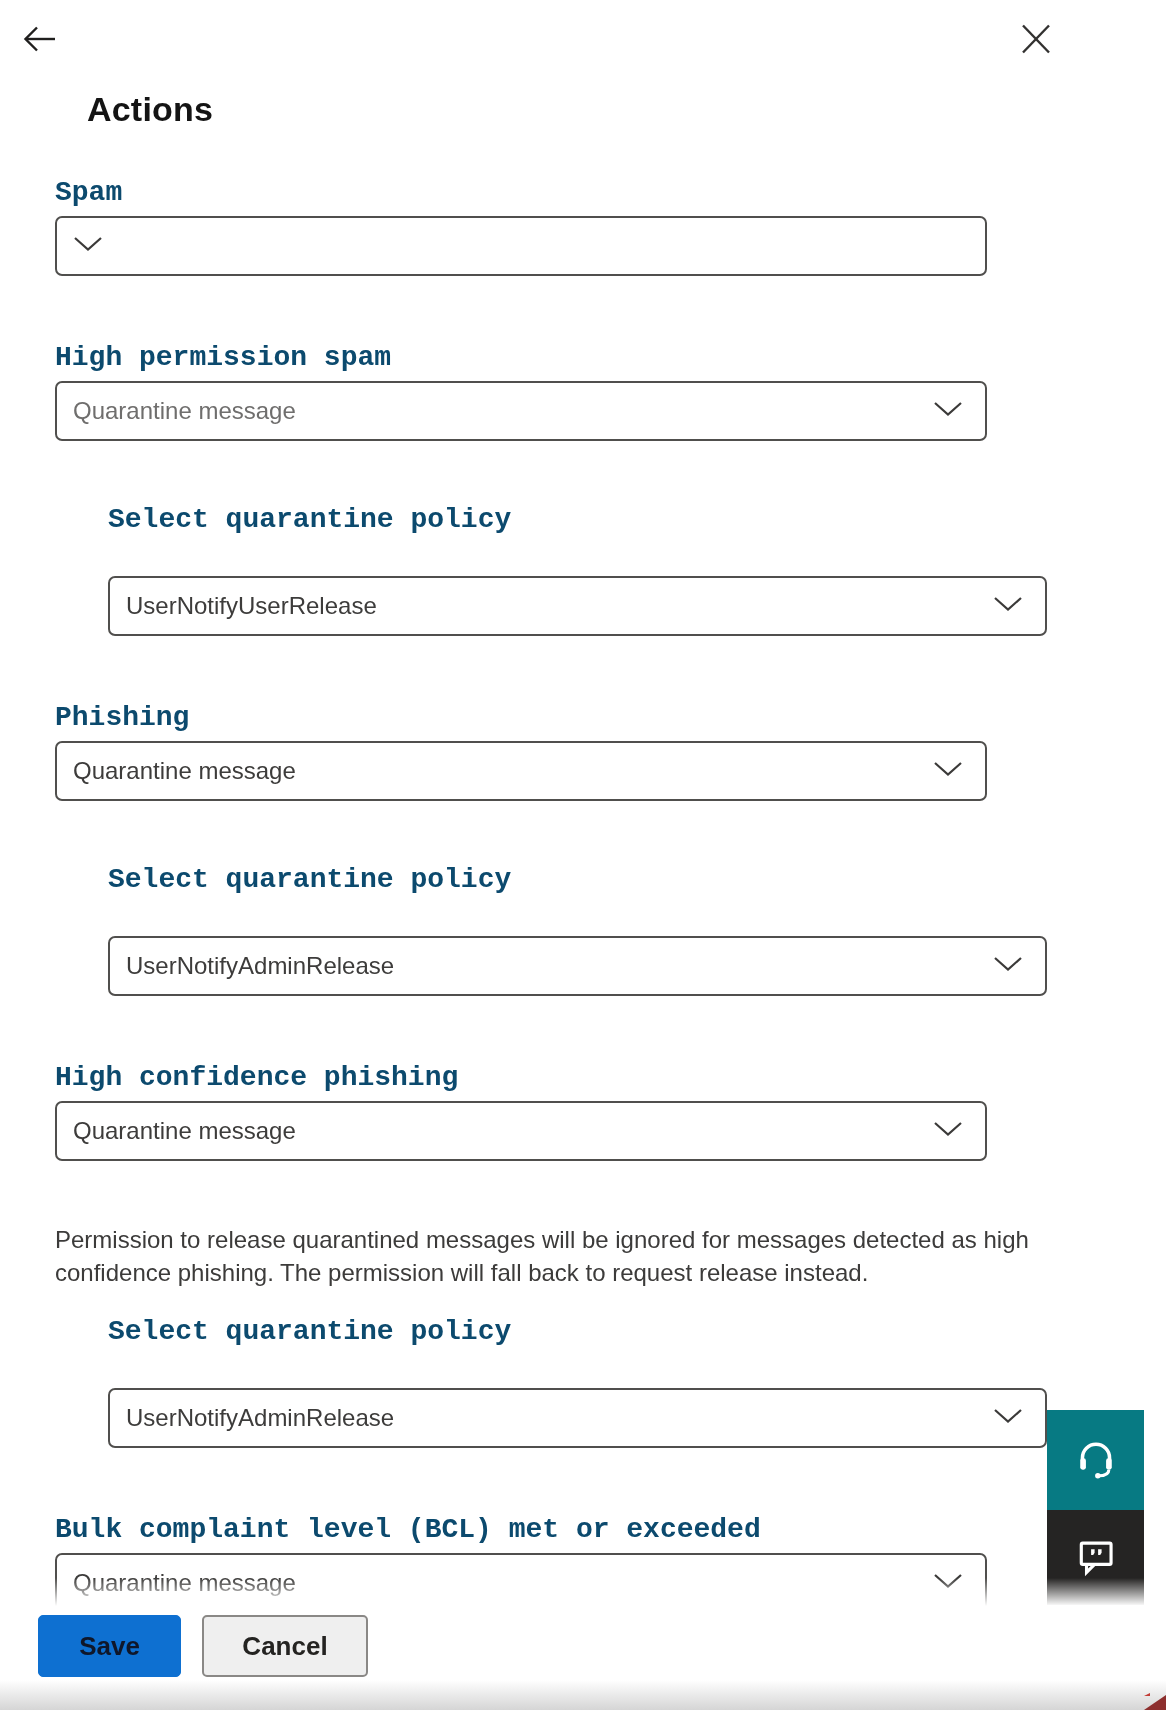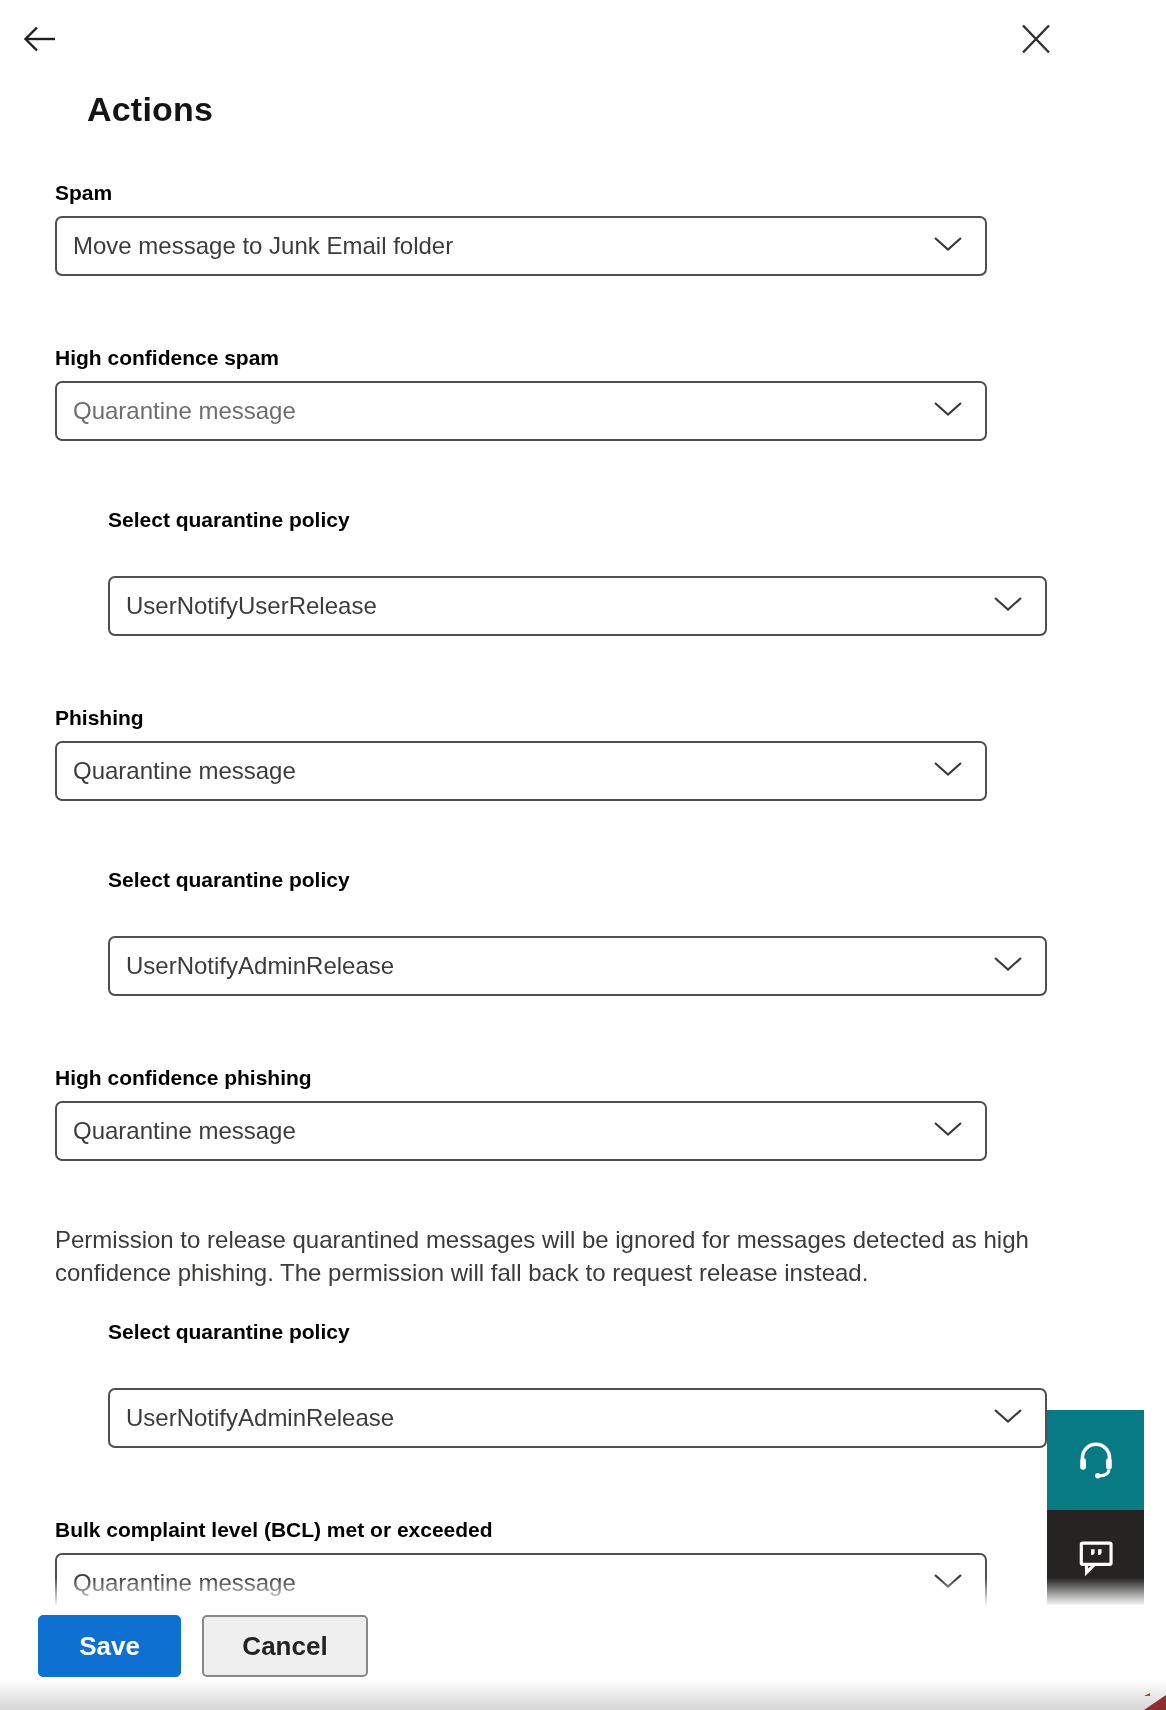--- a/index.html
+++ b/index.html
@@ -17,22 +17,22 @@
   .icon-btn { position: absolute; background: none; border: none; cursor: pointer; padding: 0; }
   .back-btn  { left: 22px; top: 22px; width: 36px; height: 34px; }
   .close-btn { left: 1018px; top: 22px; width: 36px; height: 34px; }
   .icon-btn svg { display: block; }
 
   
   .content { padding: 88px 55px 0 55px; }
   .page-title { font-size: 34px; line-height: 42px; font-weight: 700; color: #141414; letter-spacing: 0.2px; margin-left: 32px; }
 
   .field-label {
-    font-size: 21px; line-height: 33px; font-weight: 600;
-    color: #000000; margin-bottom: 7px;
+    font-size: 28px; line-height: 33px; font-weight: 600;
+    color: #0c4a6e; margin-bottom: 7px; font-family: Liberation Mono, monospace;
   }
   .mt-main  { margin-top: 65px; }
   .mt-first { margin-top: 46px; }
   .mt-sub   { margin-top: 62px; }
   .mt-note  { margin-top: 26px; }
 
   .dd {
     height: 60px; width: 932px;
     border: 2px solid #504f4d; border-radius: 7px;
     background: #ffffff;
@@ -60,21 +60,21 @@
     background: linear-gradient(180deg, rgba(255,255,255,0) 0px, #ffffff 28px, #ffffff 102px, #d5d5d5 132px);
   }
   .btn {
     position: absolute; top: 37px; height: 62px;
     font-family: "Liberation Sans", sans-serif;
     font-size: 26px; font-weight: 600;
     border-radius: 5px; cursor: pointer;
   }
   .btn-save {
     left: 38px; width: 143px;
-    background: #0e70d1; color: #ffffff; border: 1px solid #0e70d1;
+    background: #0e70d1; color: #0f172a; border: 1px solid #0e70d1;
   }
   .btn-cancel {
     left: 202px; width: 166px;
     background: #efefef; color: #242321; border: 2px solid #8a8886;
   }
 
   
   .float-btn {
     position: absolute; left: 1047px; width: 97px; border: none; cursor: pointer;
     display: flex; align-items: center; justify-content: center; padding: 0;
@@ -111,29 +111,28 @@
       <path d="M31 3.5 L5 30.5"></path>
     </svg>
   </span>
 </button>
 
 <div class="content">
   <h1 class="page-title">Actions</h1>
 
   <div class="field-label mt-first">Spam</div>
   <div class="dd">
-    <span class="dd-value">Move message to Junk Email folder</span>
-    <span>
-      <svg class="chev" width="30" height="16" viewBox="0 0 30 16" fill="none" stroke="#3b3a39" stroke-width="2.2">
-          <path d="M2 2 L15 13.5 L28 2"></path>
-        </svg>
-    </span>
-  </div>
-
-  <div class="field-label mt-main">High confidence spam</div>
+    <span>
+      <svg class="chev" width="30" height="16" viewBox="0 0 30 16" fill="none" stroke="#3b3a39" stroke-width="2.2">
+          <path d="M2 2 L15 13.5 L28 2"></path>
+        </svg>
+    </span>
+  </div>
+
+  <div class="field-label mt-main">High permission spam</div>
   <div class="dd">
     <span class="dd-value muted">Quarantine message</span>
     <span>
       <svg class="chev" width="30" height="16" viewBox="0 0 30 16" fill="none" stroke="#3b3a39" stroke-width="2.2">
           <path d="M2 2 L15 13.5 L28 2"></path>
         </svg>
     </span>
   </div>
 
   <div class="indent">

